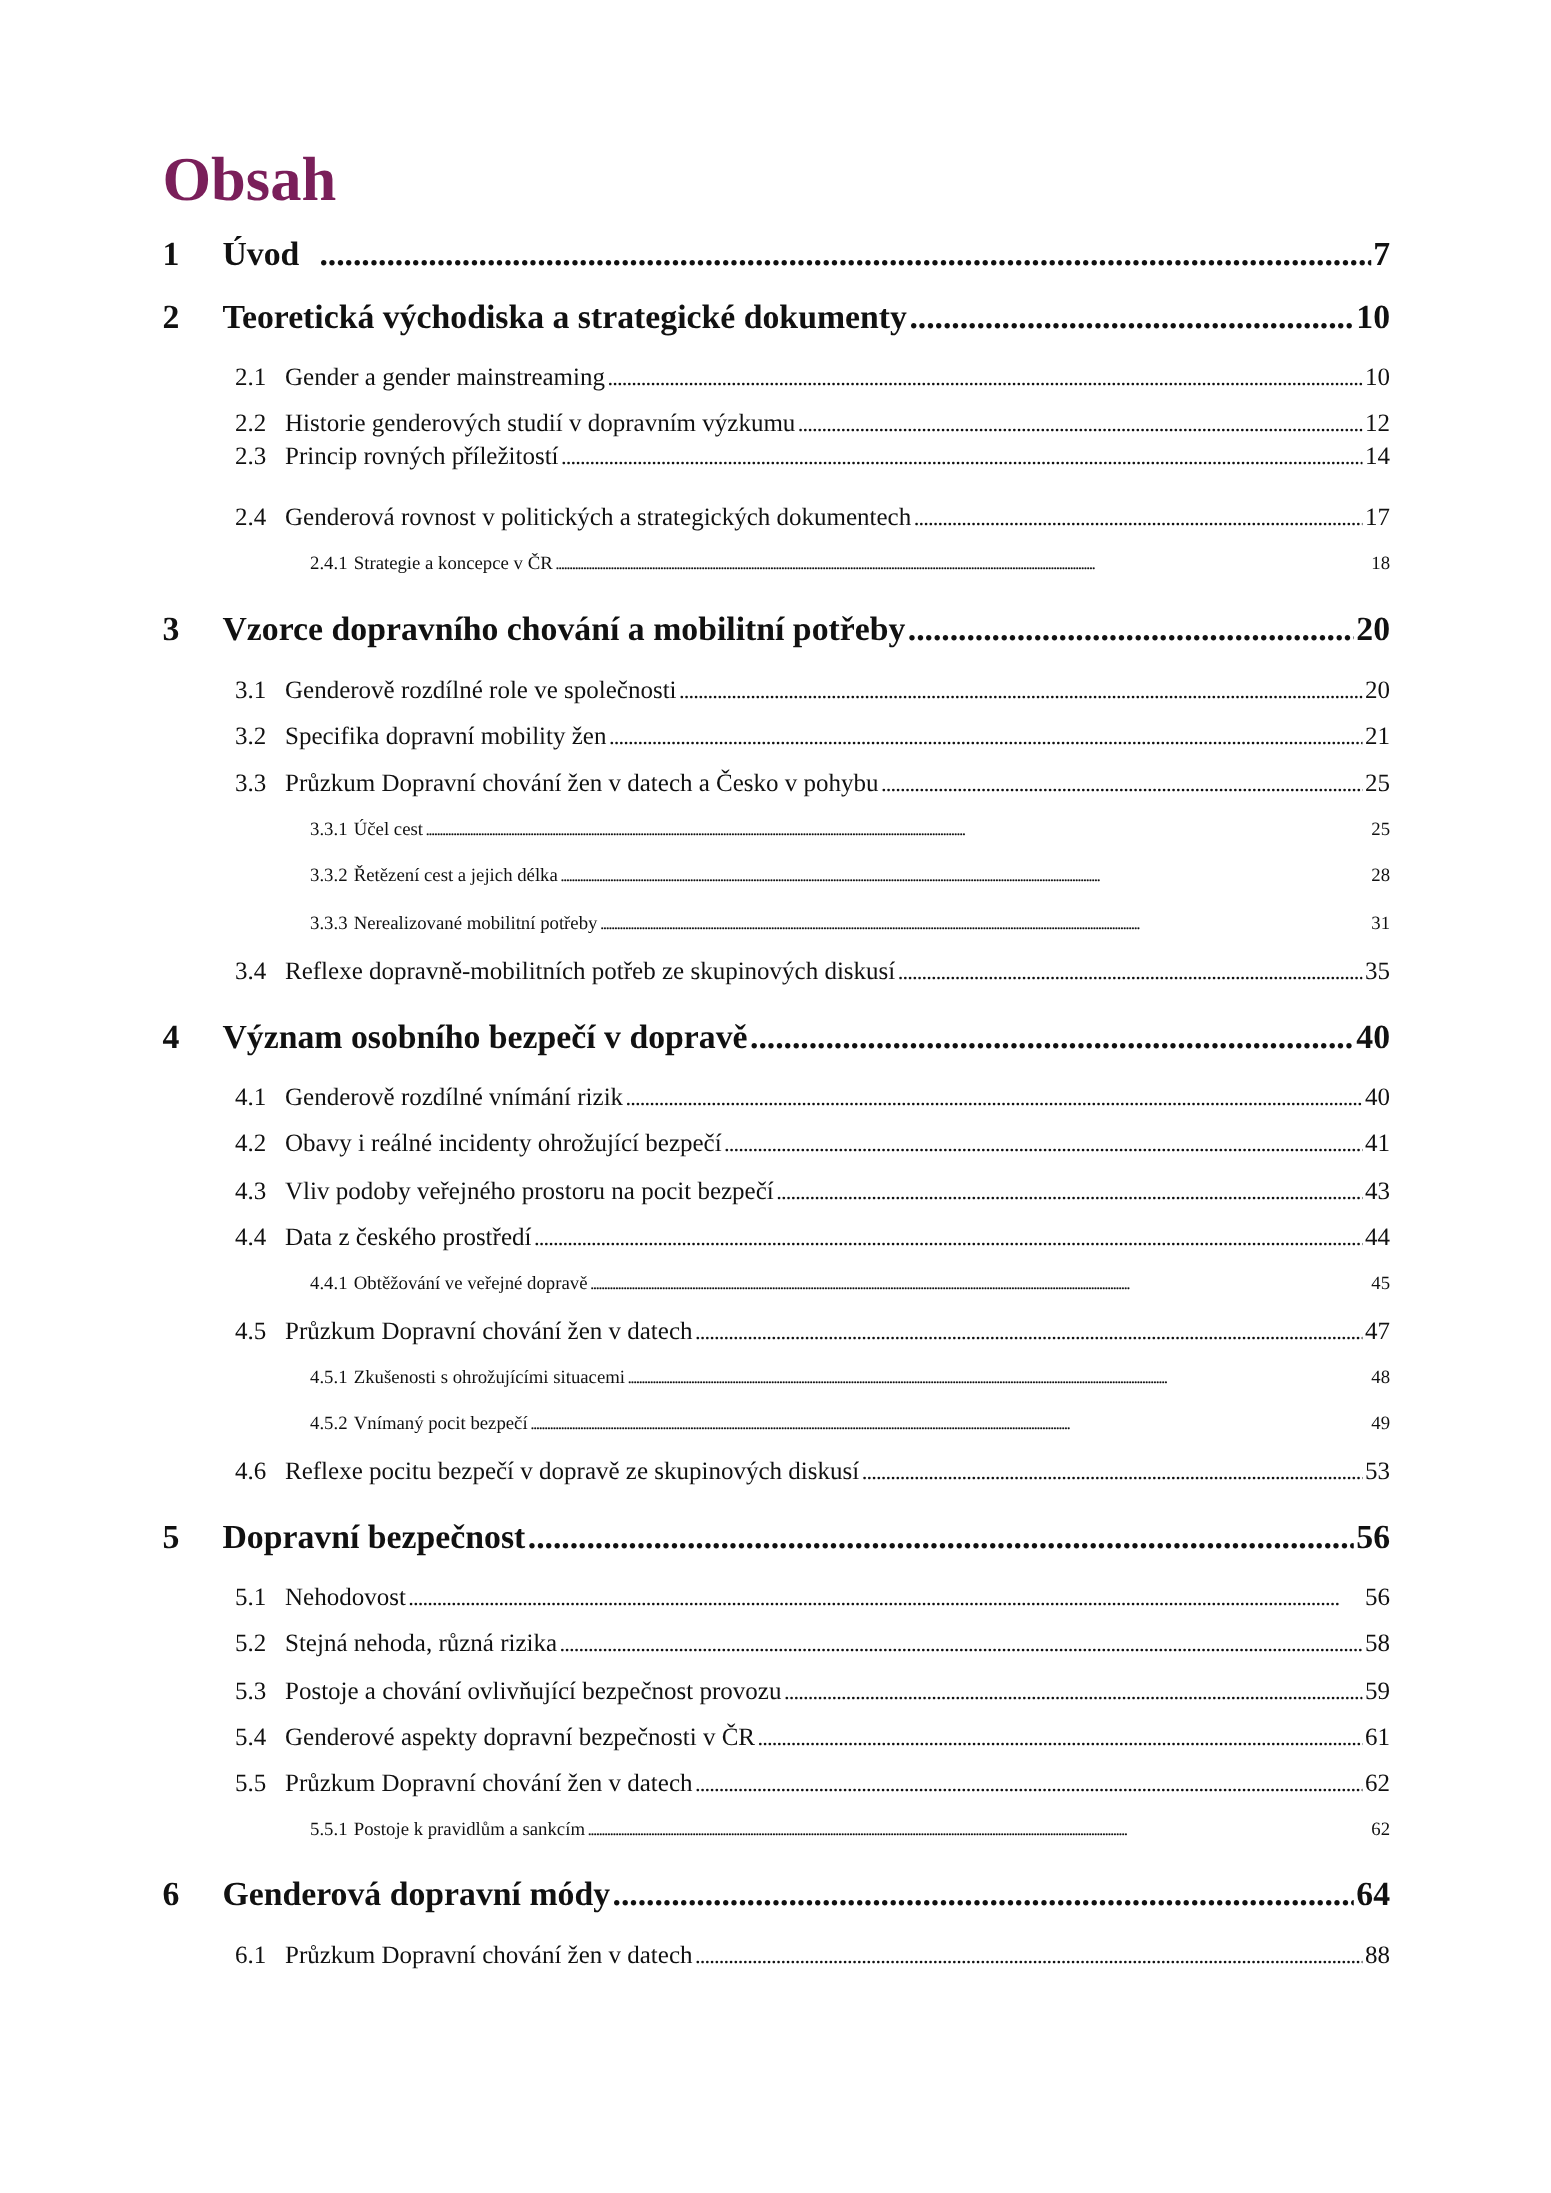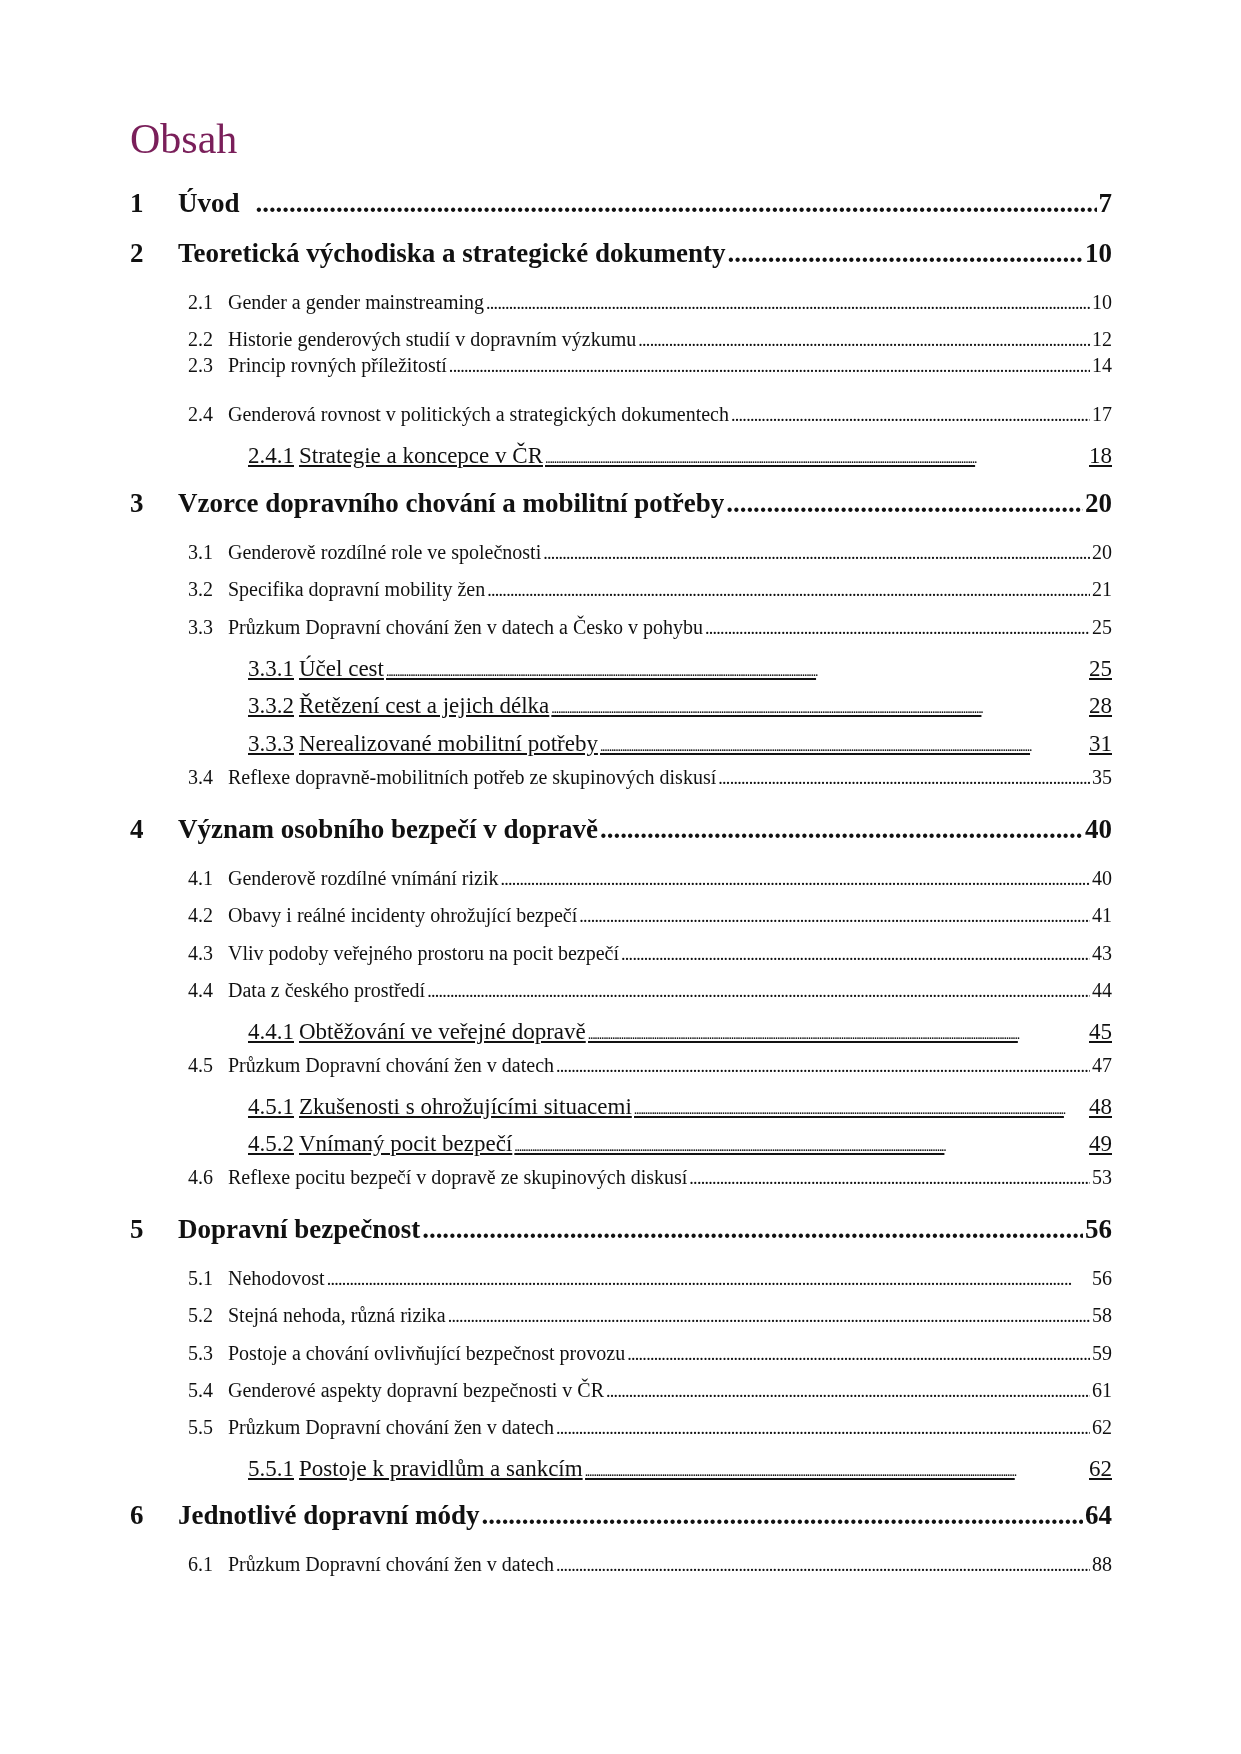--- a/index.html
+++ b/index.html
@@ -1,35 +1,35 @@
 <!DOCTYPE html>
 <html><head>
 <meta charset="utf-8">
 <style>
   html, body { margin: 0; padding: 0; background: #ffffff; }
   body { width: 1241px; height: 1754px; position: relative; overflow: hidden;
          font-family: "Liberation Serif", "DejaVu Serif", serif; color: #111; }
   .page { position: absolute; left: 0; top: 0; width: 1241px; height: 1754px; }
-  .title { position: absolute; left: 130px; top: 118px; font-size: 42px; font-weight: normal;
+  .title { position: absolute; left: 130px; top: 118px; font-size: 50px; font-weight: bold;
            color: #7a1f5a; margin: 0; line-height: 1; }
   .toc { position: absolute; left: 130px; top: 200px; width: 982px; }
   .row { position: absolute; left: 0; right: 0; display: flex; align-items: baseline; white-space: nowrap; }
   .row .num { flex: none; }
   .row .label { flex: none; }
   .row .leader { flex: 1 1 auto; overflow: hidden; margin: 0 2px; }
   .row .leader::before { content: ". . . . . . . . . . . . . . . . . . . . . . . . . . . . . . . . . . . . . . . . . . . . . . . . . . . . . . . . . . . . . . . . . . . . . . . . . . . . . . . . . . . . . . . . . . . . . . . . . . . . . . . . . . . . . . . . . . . . . . . . . . . . . . . . . . . . . . . . . . . . . . . . . . . . . . . . . . . . . . . . . . . . . . . . . . . . . . . . . . . . . . . . . . . . . . . . . . . . ";
                        white-space: nowrap; letter-spacing: -1px; }
   .row .page-num { flex: none; text-align: right; }
   .lvl1 { font-size: 27px; font-weight: bold; }
   .lvl1 .num { width: 48px; }
   .lvl1 .leader::before { letter-spacing: -3.4px; }
   .lvl2 { font-size: 20px; padding-left: 58px; }
   .lvl2 .num { width: 40px; }
   .lvl2 .leader::before { letter-spacing: -2.6px; font-size: 18px; }
-  .lvl3 { font-size: 23px; padding-left: 118px; text-decoration: underline; }
+  .lvl3 { font-size: 15px; padding-left: 118px; }
   .lvl3 .num { margin-right: 5px; }
   .lvl3 .leader::before { letter-spacing: -2.4px; font-size: 14px; }
 </style>
 </head>
 <body>
 
 <div class="page">
   <h1 class="title">Obsah</h1>
 
   <div class="toc">
@@ -221,21 +221,21 @@
       <span class="page-num">62</span>
     </div>
     <div class="row lvl3" style="top:1256px">
       <span class="num">5.5.1</span>
       <span class="label">Postoje k pravidlům a sankcím</span>
       <span class="leader"></span>
       <span class="page-num">62</span>
     </div>
     <div class="row lvl1" style="top:1300px">
       <span class="num">6</span>
-      <span class="label">Jednotlivé dopravní módy</span>
+      <span class="label">Genderová dopravní módy</span>
       <span class="leader"></span>
       <span class="page-num">64</span>
     </div>
     <div class="row lvl2" style="top:1353px">
       <span class="num">6.1</span>
       <span class="label">Průzkum Dopravní chování žen v datech</span>
       <span class="leader"></span>
       <span class="page-num">88</span>
     </div>
   </div>

